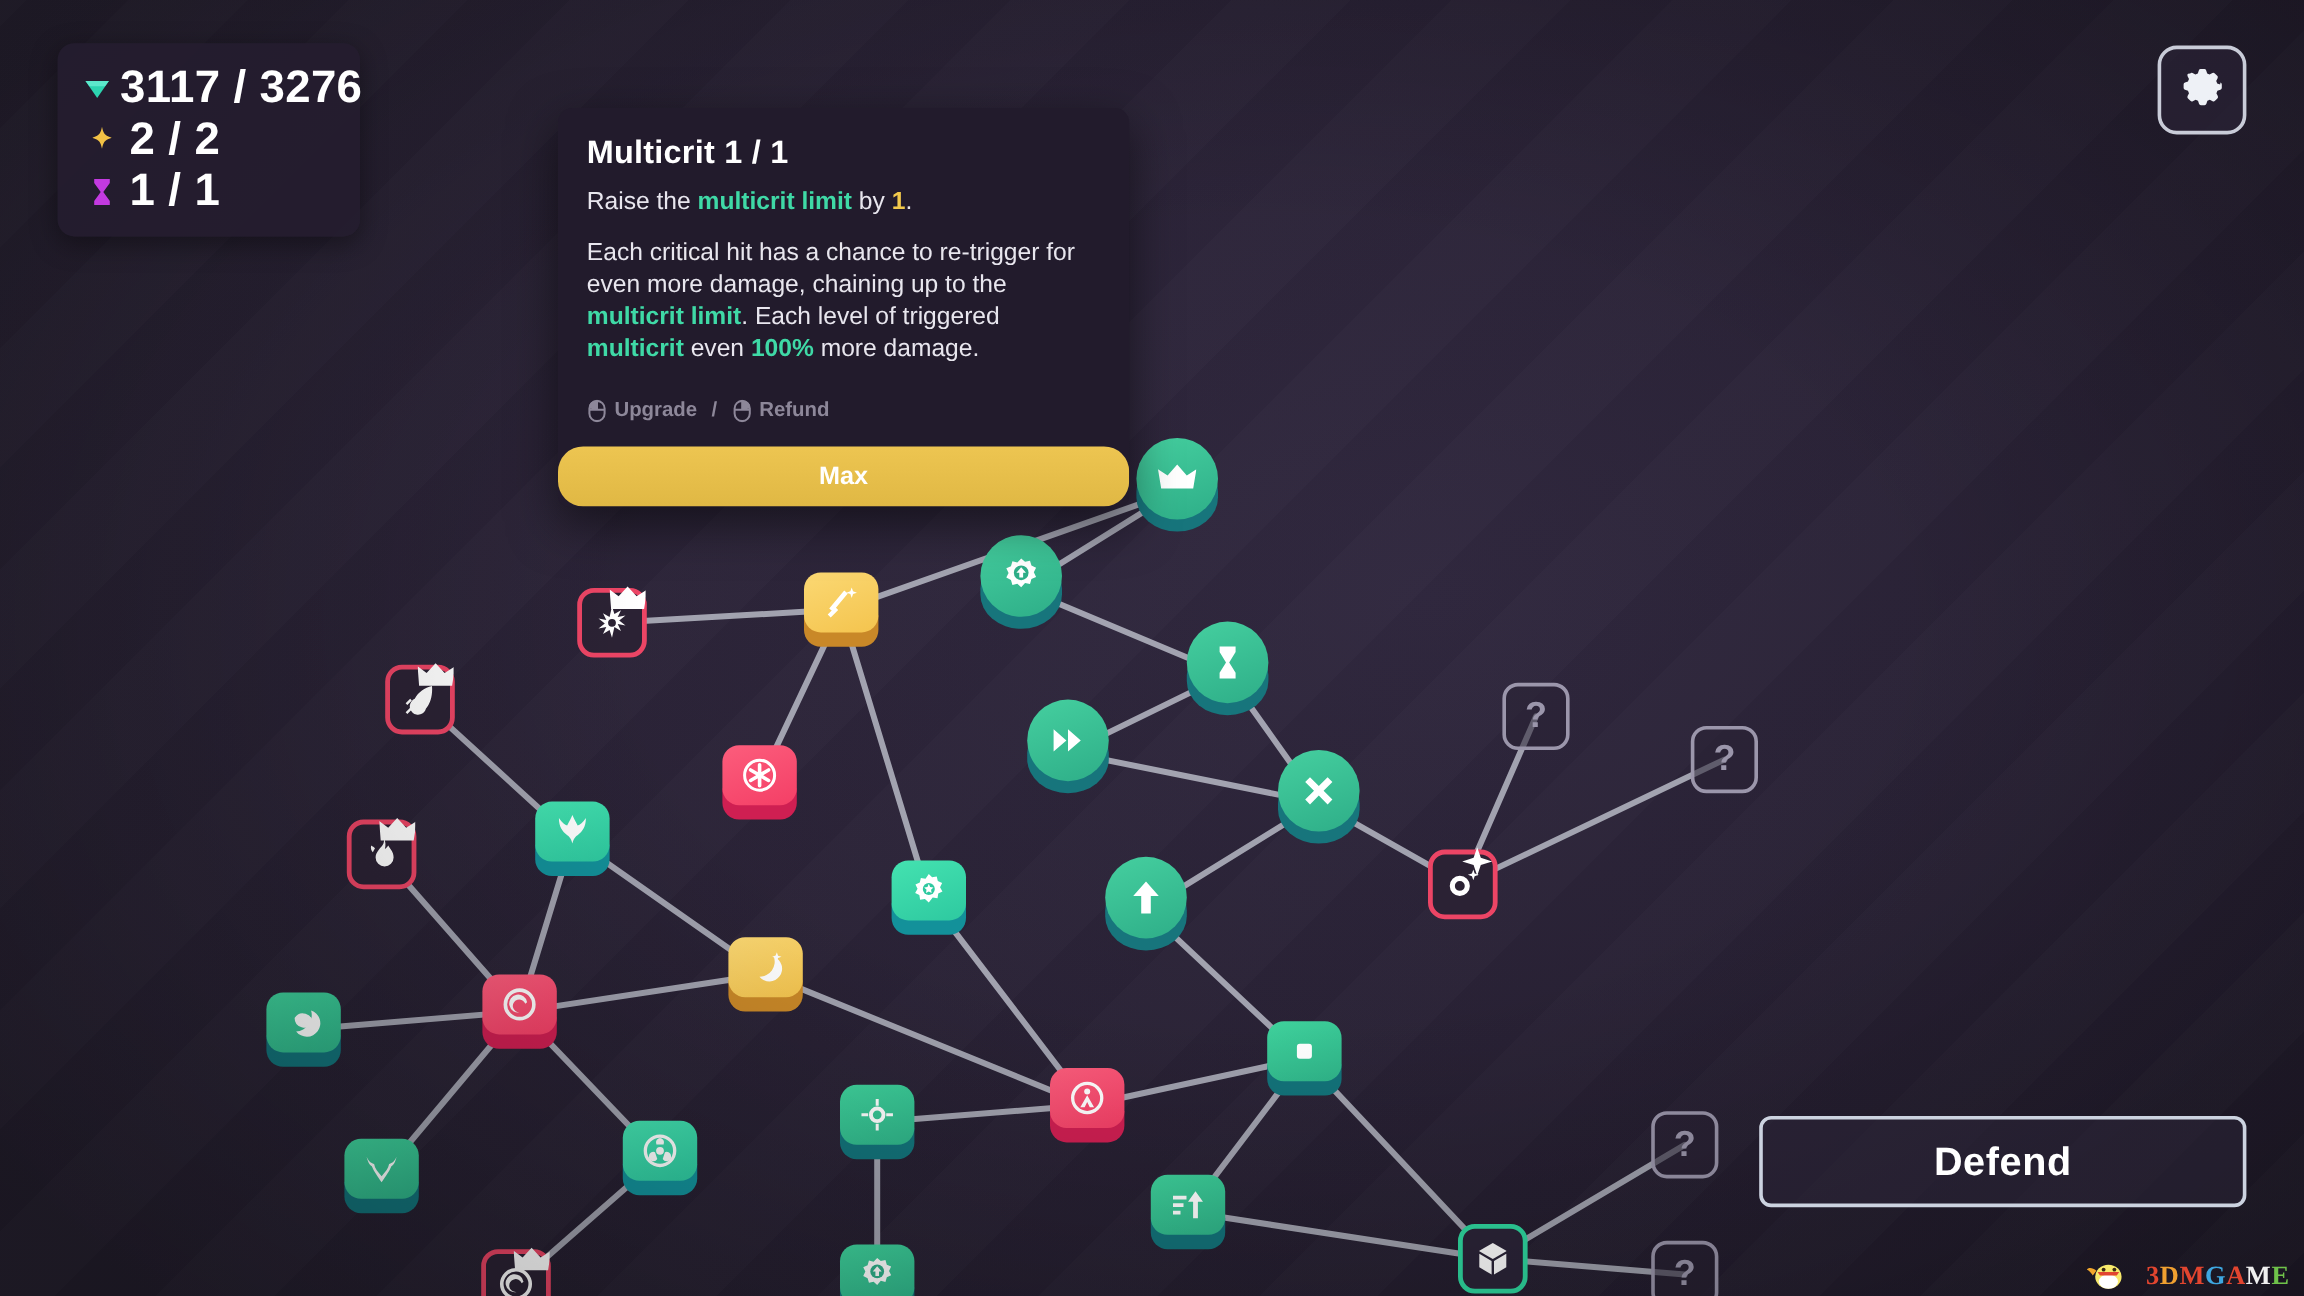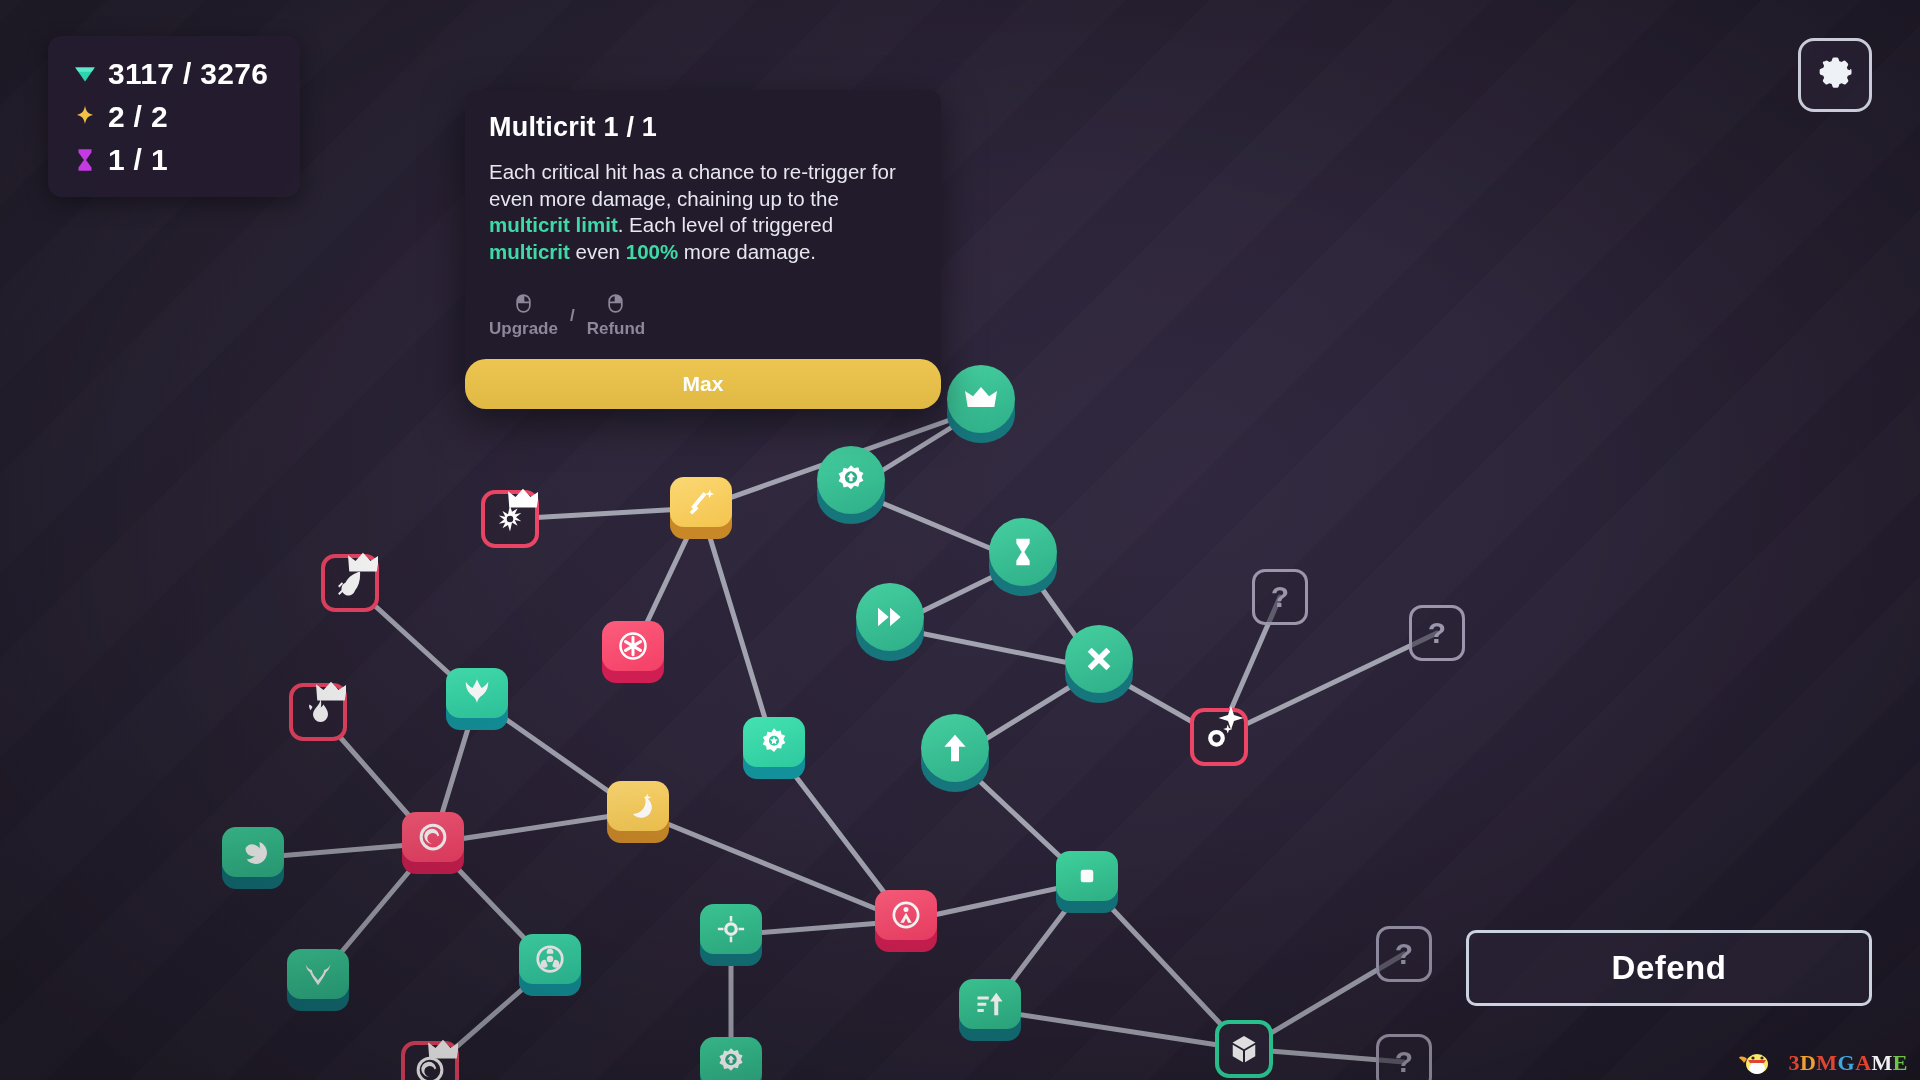--- a/index.html
+++ b/index.html
@@ -124,21 +124,21 @@
     position:absolute; left:48px; top:36px;
     width:252px; padding:16px 18px 16px 20px;
     background: rgba(36,29,47,0.94);
     border-radius: 14px;
     box-shadow: 0 6px 22px rgba(0,0,0,0.38);
   }
   .stat-row { display:flex; align-items:center; height:43px; }
   .stat-ico { width:34px; display:flex; align-items:center; justify-content:center; }
   .stat-ico svg { width:26px; height:26px; }
   .stat-val {
-    color:#fff; font-size:30px; font-weight:700; letter-spacing:0.3px;
+    color:#fff; font-size:38px; font-weight:700; letter-spacing:0.3px;
     margin-left:6px; white-space:nowrap;
   }
 
   
   #settings {
     position:absolute; right:48px; top:38px;
     width:74px; height:74px; border-radius:16px;
     border:3px solid #c9ccd8;
     background: rgba(44,36,56,0.55);
     display:flex; align-items:center; justify-content:center;
@@ -165,21 +165,21 @@
   }
   .tt-para.second { margin-top: 16px; margin-bottom: 18px; }
   .kw { color:#3fd9a6; font-weight:700; }
   .num { color:#f2c94c; font-weight:700; }
   #tt-actions {
     display:flex; align-items:center; gap:8px;
     padding: 4px 24px 20px 24px;
     color:#8d8799; font-size:17px; font-weight:600;
   }
   .mouse-ico { width:17px; height:19px; fill:none; stroke:#8d8799; stroke-width:1.6; }
-  .act { display:flex; align-items:center; gap:6px;flex-direction:column; }
+  .act { display:flex; align-items:center; gap:6px; }
   .act-sep { color:#8d8799; margin:0 4px; }
   #tt-max {
     height:50px; width:100%;
     background: linear-gradient(180deg,#edc551 0%,#e0b844 100%);
     display:flex; align-items:center; justify-content:center;
     color:#ffffff; font-size:21px; font-weight:700;
     cursor:pointer;
     border-radius:21px;
   }
 
@@ -577,20 +577,23 @@
     <span>
       <svg viewBox="0 0 24 24">
           <path d="M12 8.2a3.8 3.8 0 100 7.6 3.8 3.8 0 000-7.6zm9.1 2.2l-1.5-.5c-.1-.4-.3-.8-.5-1.2l.7-1.4a1 1 0 00-.2-1.2l-1.2-1.2a1 1 0 00-1.2-.2l-1.4.7c-.4-.2-.8-.4-1.2-.5l-.5-1.5a1 1 0 00-1-.7h-1.7a1 1 0 00-1 .7l-.5 1.5c-.4.1-.8.3-1.2.5l-1.4-.7a1 1 0 00-1.2.2L5 5.1a1 1 0 00-.2 1.2l.7 1.4c-.2.4-.4.8-.5 1.2l-1.5.5a1 1 0 00-.7 1v1.7a1 1 0 00.7 1l1.5.5c.1.4.3.8.5 1.2l-.7 1.4a1 1 0 00.2 1.2l1.2 1.2a1 1 0 001.2.2l1.4-.7c.4.2.8.4 1.2.5l.5 1.5a1 1 0 001 .7h1.7a1 1 0 001-.7l.5-1.5c.4-.1.8-.3 1.2-.5l1.4.7a1 1 0 001.2-.2l1.2-1.2a1 1 0 00.2-1.2l-.7-1.4c.2-.4.4-.8.5-1.2l1.5-.5a1 1 0 00.7-1v-1.7a1 1 0 00-.7-1z"></path>
         </svg>
     </span>
   </div>
 
   <div id="tooltip">
     <div id="tt-body">
       <div id="tt-title">Multicrit 1 / 1</div>
+      <div class="tt-para">
+        <span>Raise the </span><span class="kw">multicrit limit</span><span> by </span><span class="num">1</span><span>.</span>
+      </div>
       <div class="tt-para second">
         <span>Each critical hit has a chance to re-trigger for even more damage, chaining up to the </span><span class="kw">multicrit limit</span><span>. Each level of triggered </span><span class="kw">multicrit</span><span> even </span><span class="kw">100%</span><span> more damage.</span>
       </div>
     </div>
     <div id="tt-actions">
       <span class="act">
         <svg class="mouse-ico" viewBox="0 0 14 18">
           <rect x="1" y="1" width="12" height="16" rx="6"></rect>
             <path d="M7 1v7M1 8h12"></path>
             <path d="M1 7V4a6 6 0 016-3v7z" fill="#8d8799" stroke="none"></path>

